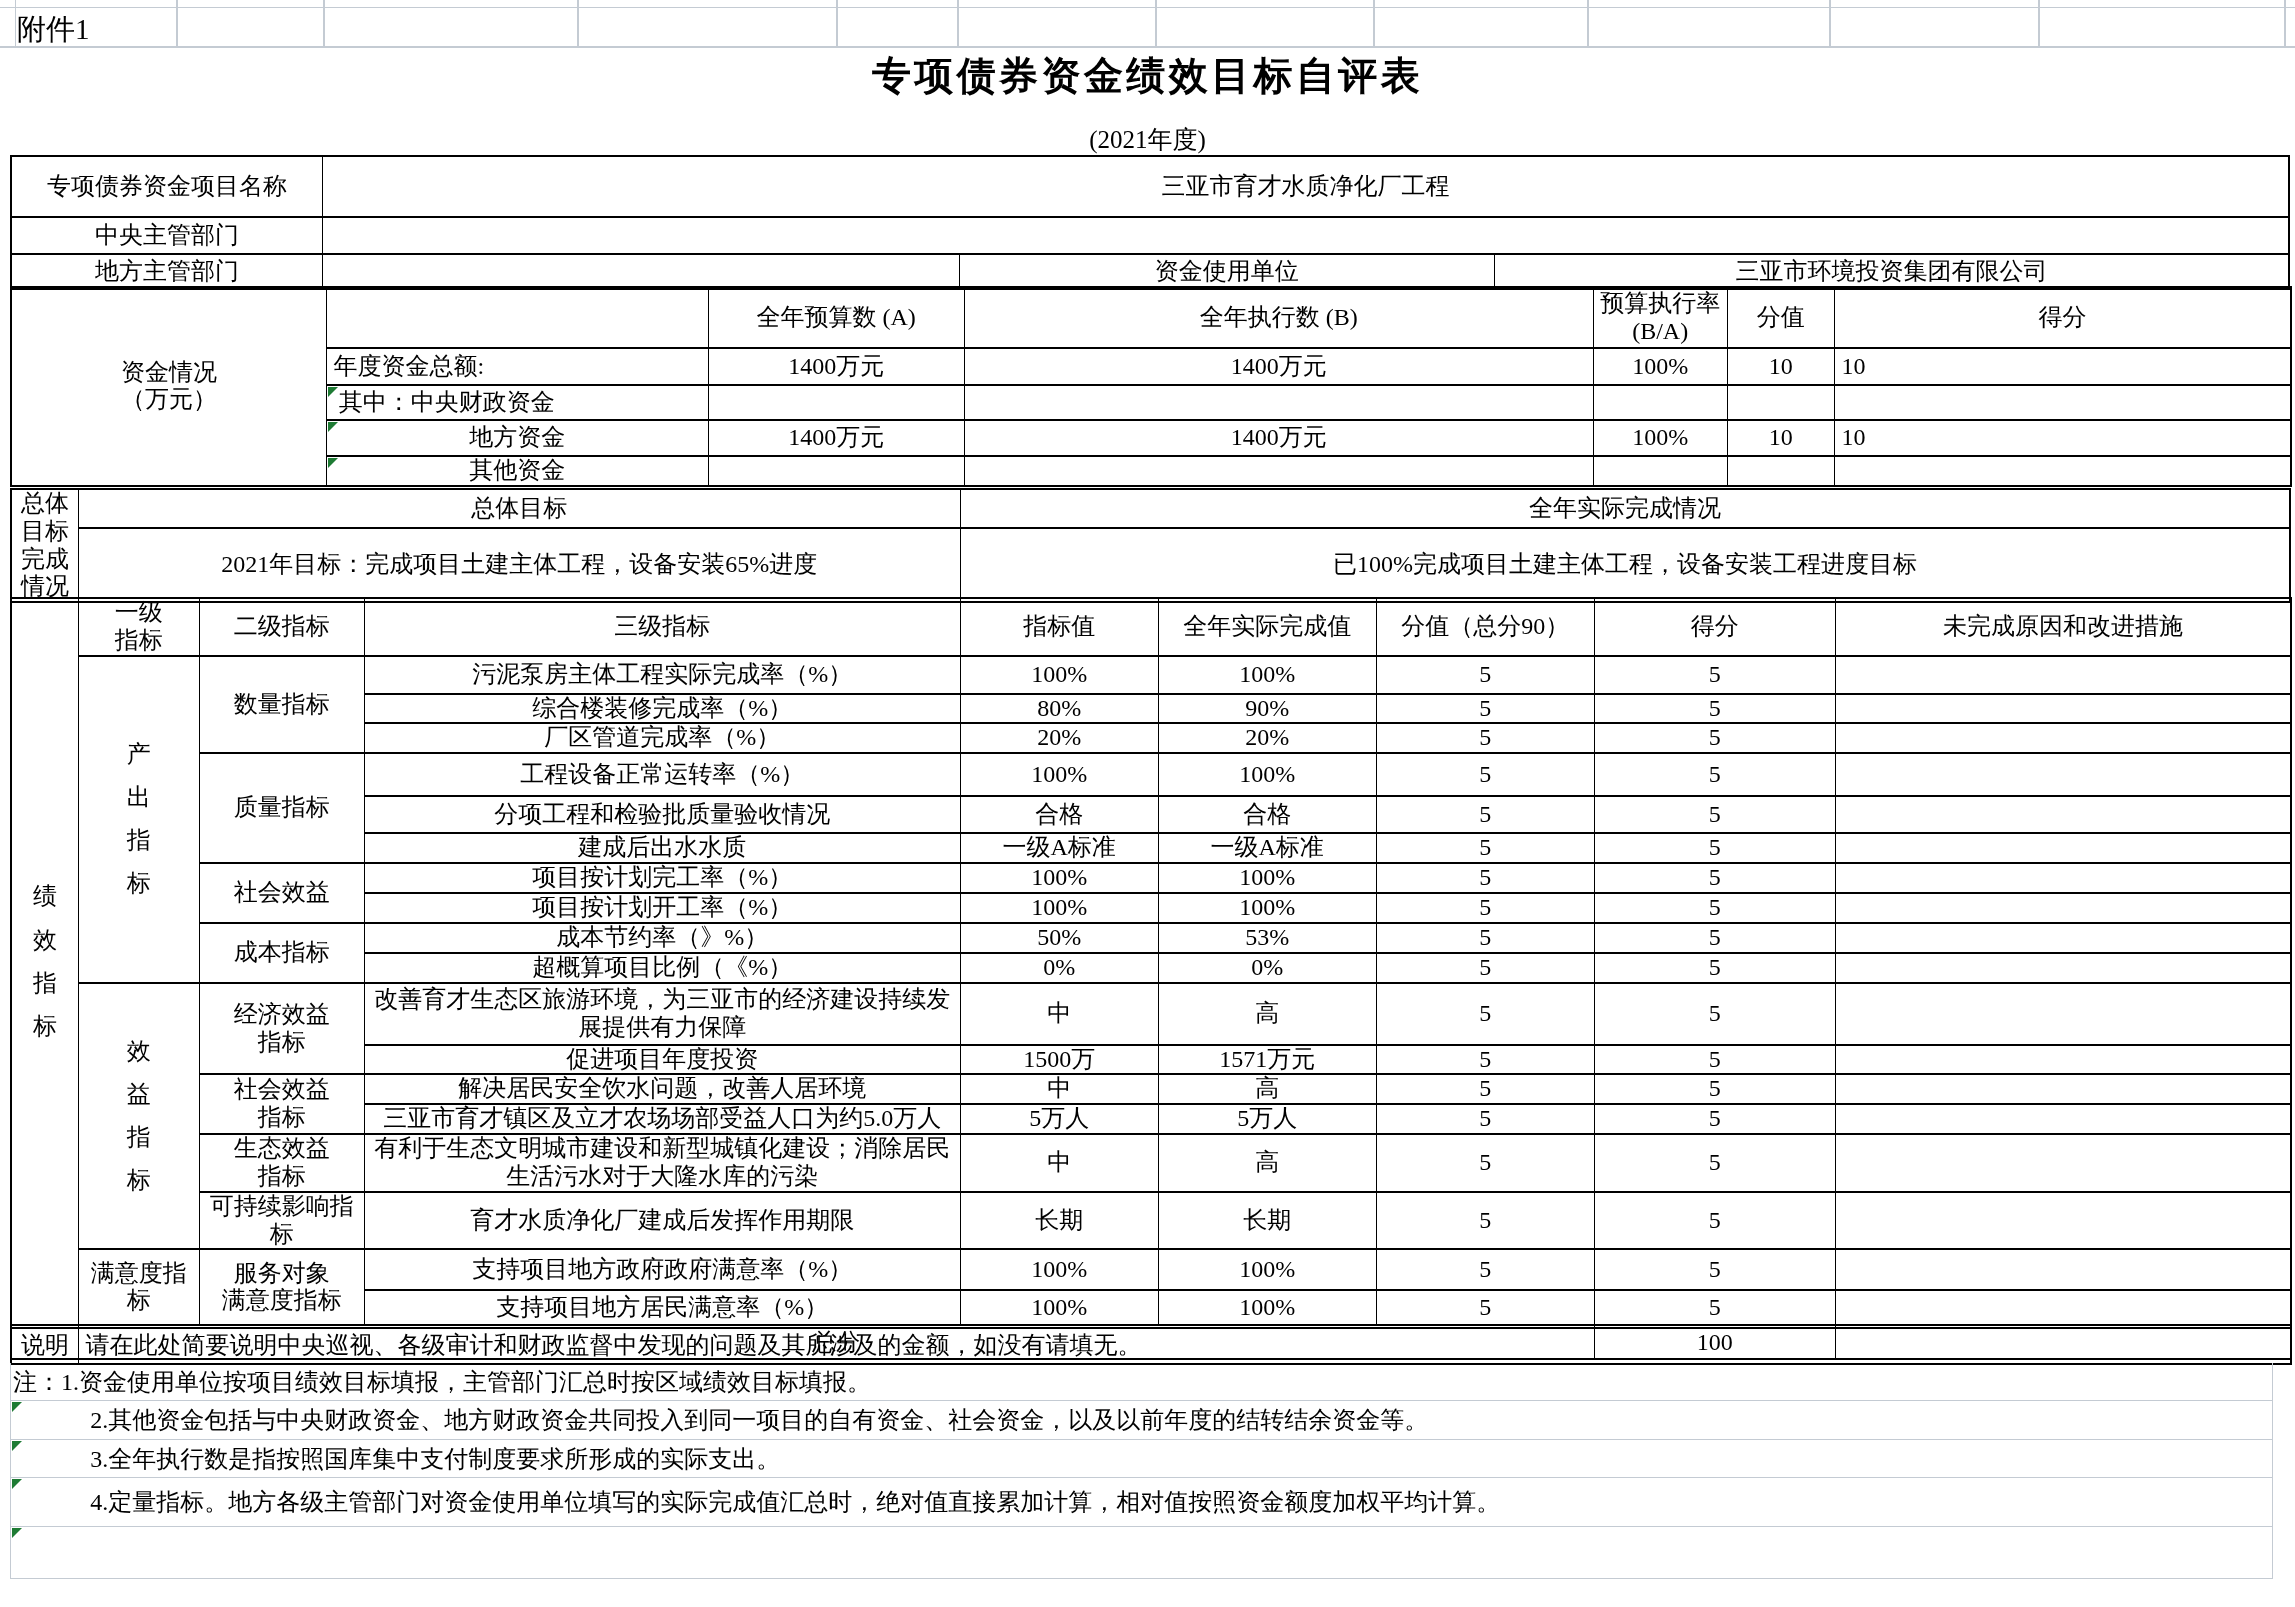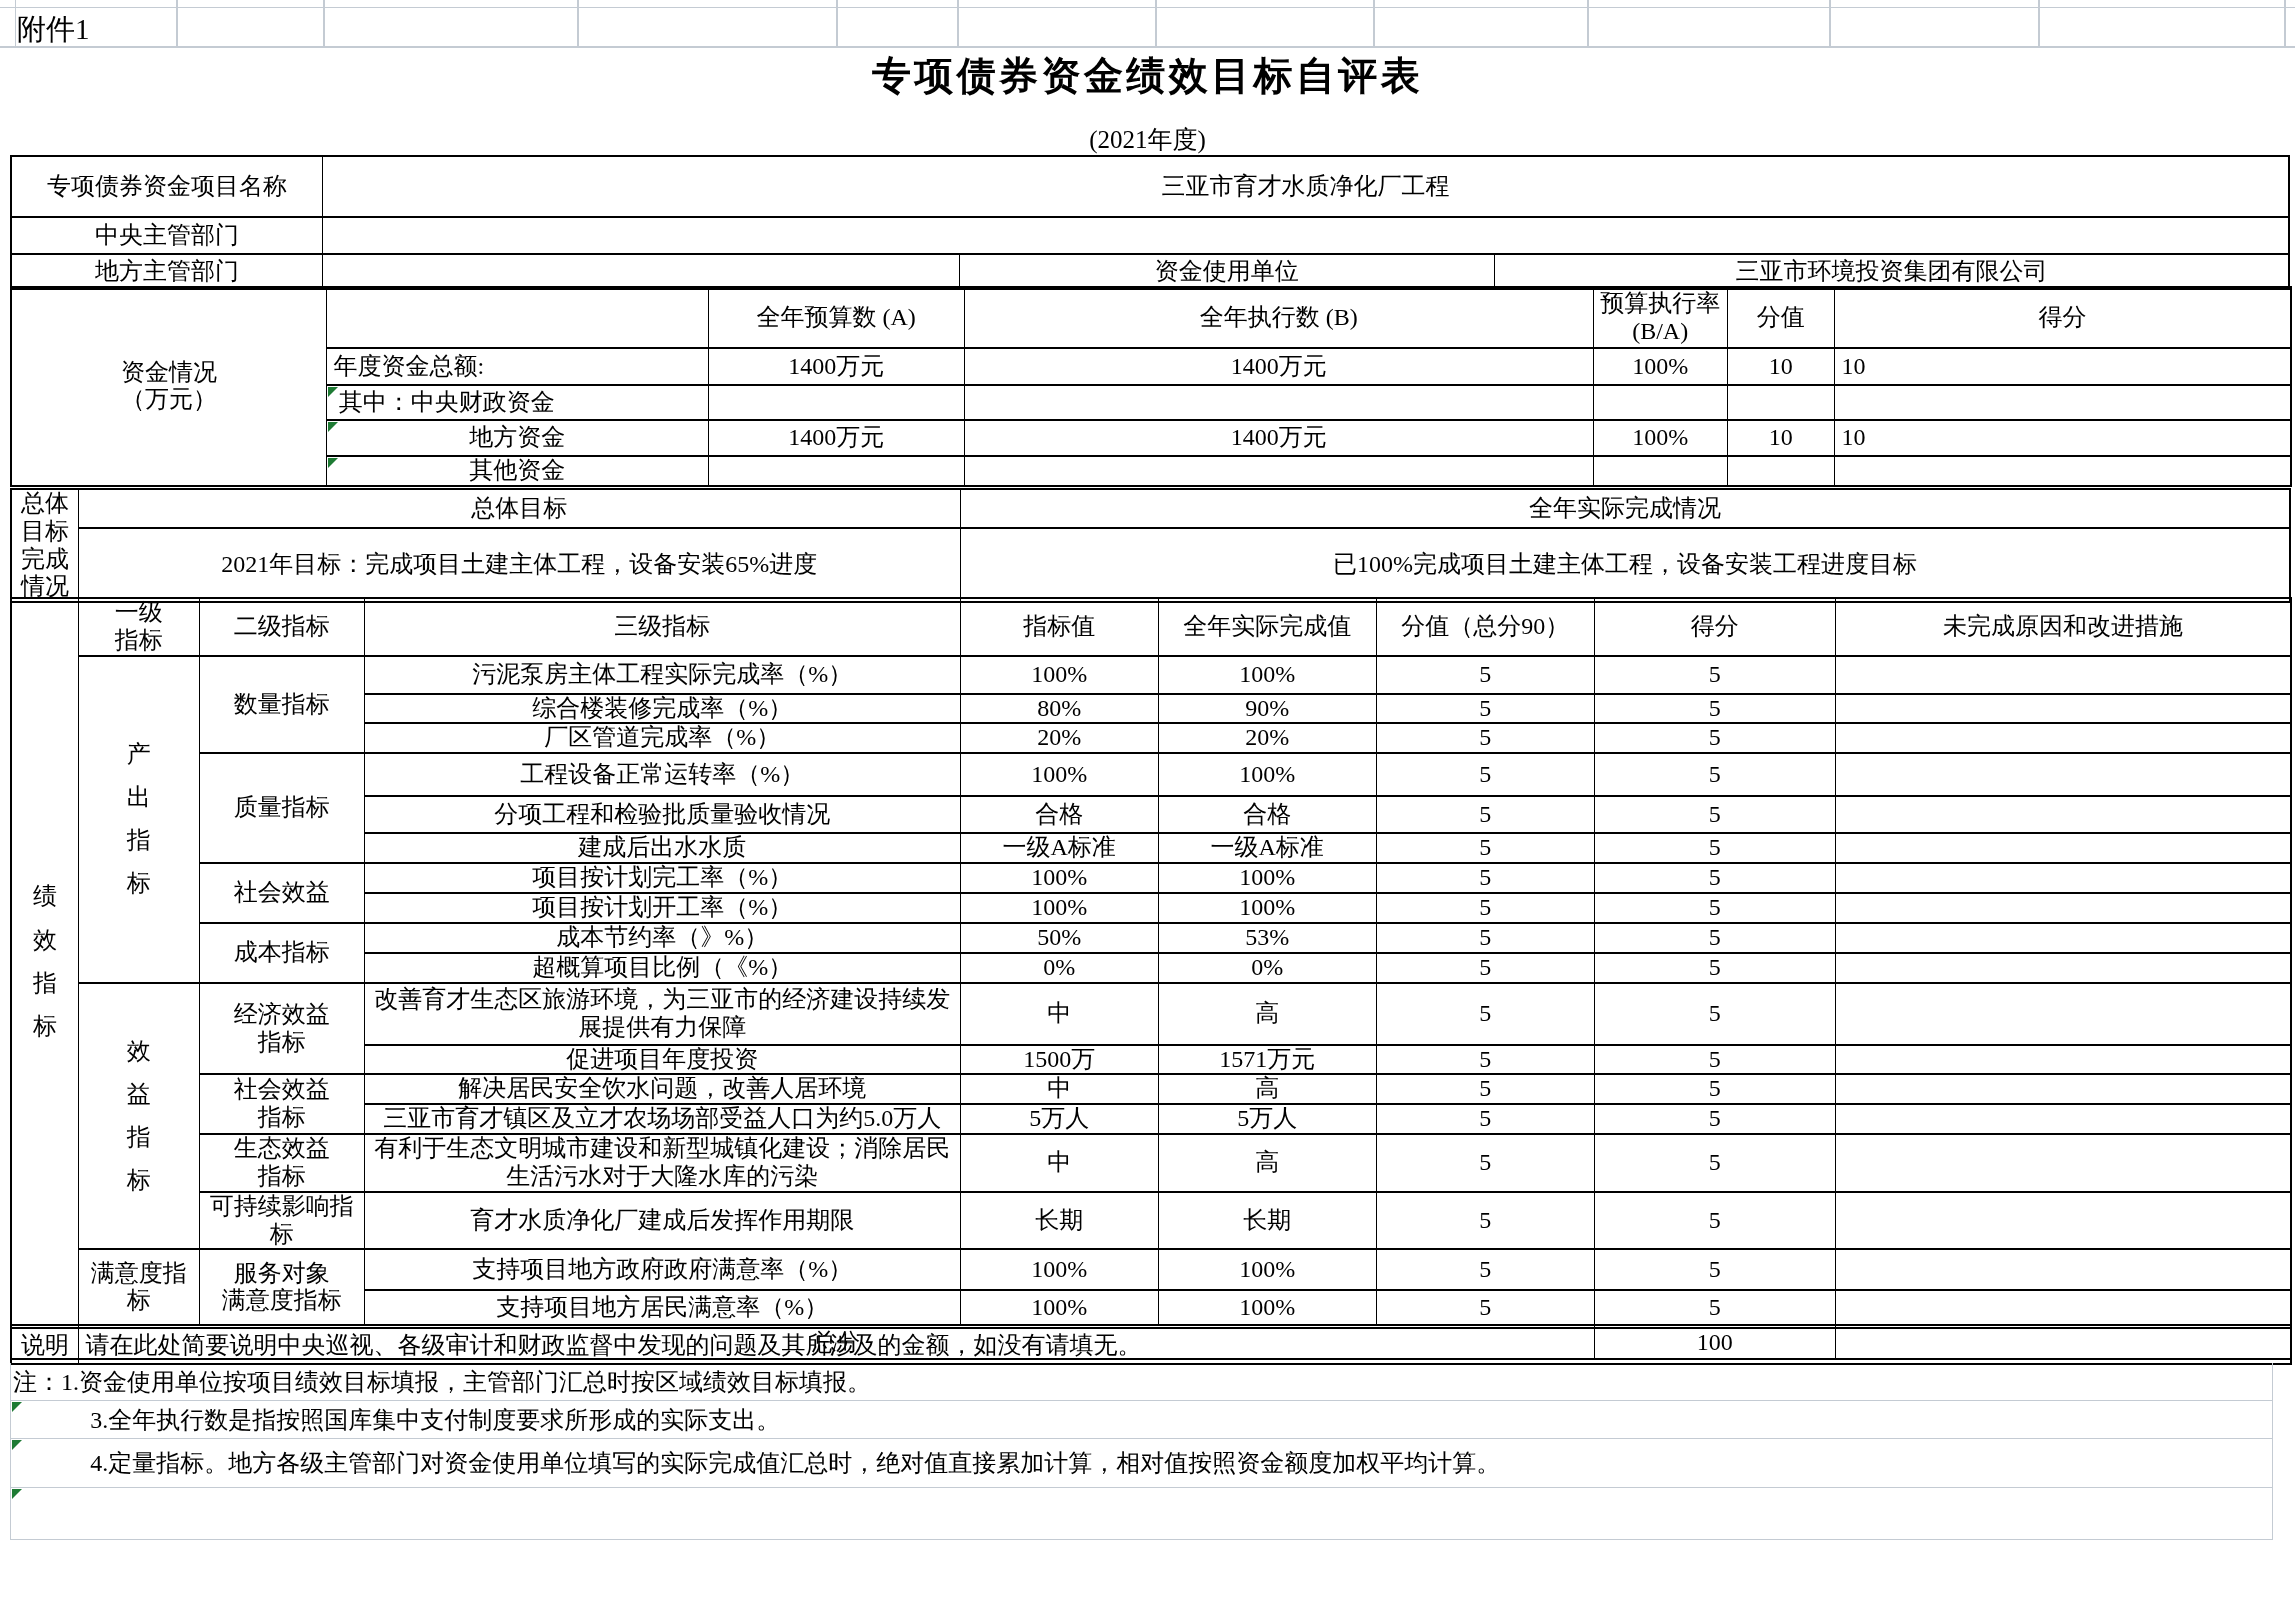--- a/index.html
+++ b/index.html
@@ -373,20 +373,24 @@
     <td style="padding:0 1.7px">说明</td>
     <td class="l pl8">请在此处简要说明中央巡视、各级审计和财政监督中发现的问题及其所涉及的金额，如没有请填无。</td>
   </tr>
 </tbody>
   </table>
 
 <div class="abs" id="notes">
   <div class="note" style="height:37px">
     <span>注：1.资金使用单位按项目绩效目标填报，主管部门汇总时按区域绩效目标填报。</span>
   </div>
+  <div class="note ind" style="height:38px">
+    <span class="gmark"></span>
+    <span>2.其他资金包括与中央财政资金、地方财政资金共同投入到同一项目的自有资金、社会资金，以及以前年度的结转结余资金等。</span>
+  </div>
   <div class="note ind" style="height:37px">
     <span class="gmark"></span>
     <span>3.全年执行数是指按照国库集中支付制度要求所形成的实际支出。</span>
   </div>
   <div class="note ind" style="height:48px">
     <span class="gmark"></span>
     <span>4.定量指标。地方各级主管部门对资金使用单位填写的实际完成值汇总时，绝对值直接累加计算，相对值按照资金额度加权平均计算。</span>
   </div>
   <div class="note ind" style="height:51px">
     <span class="gmark"></span>

